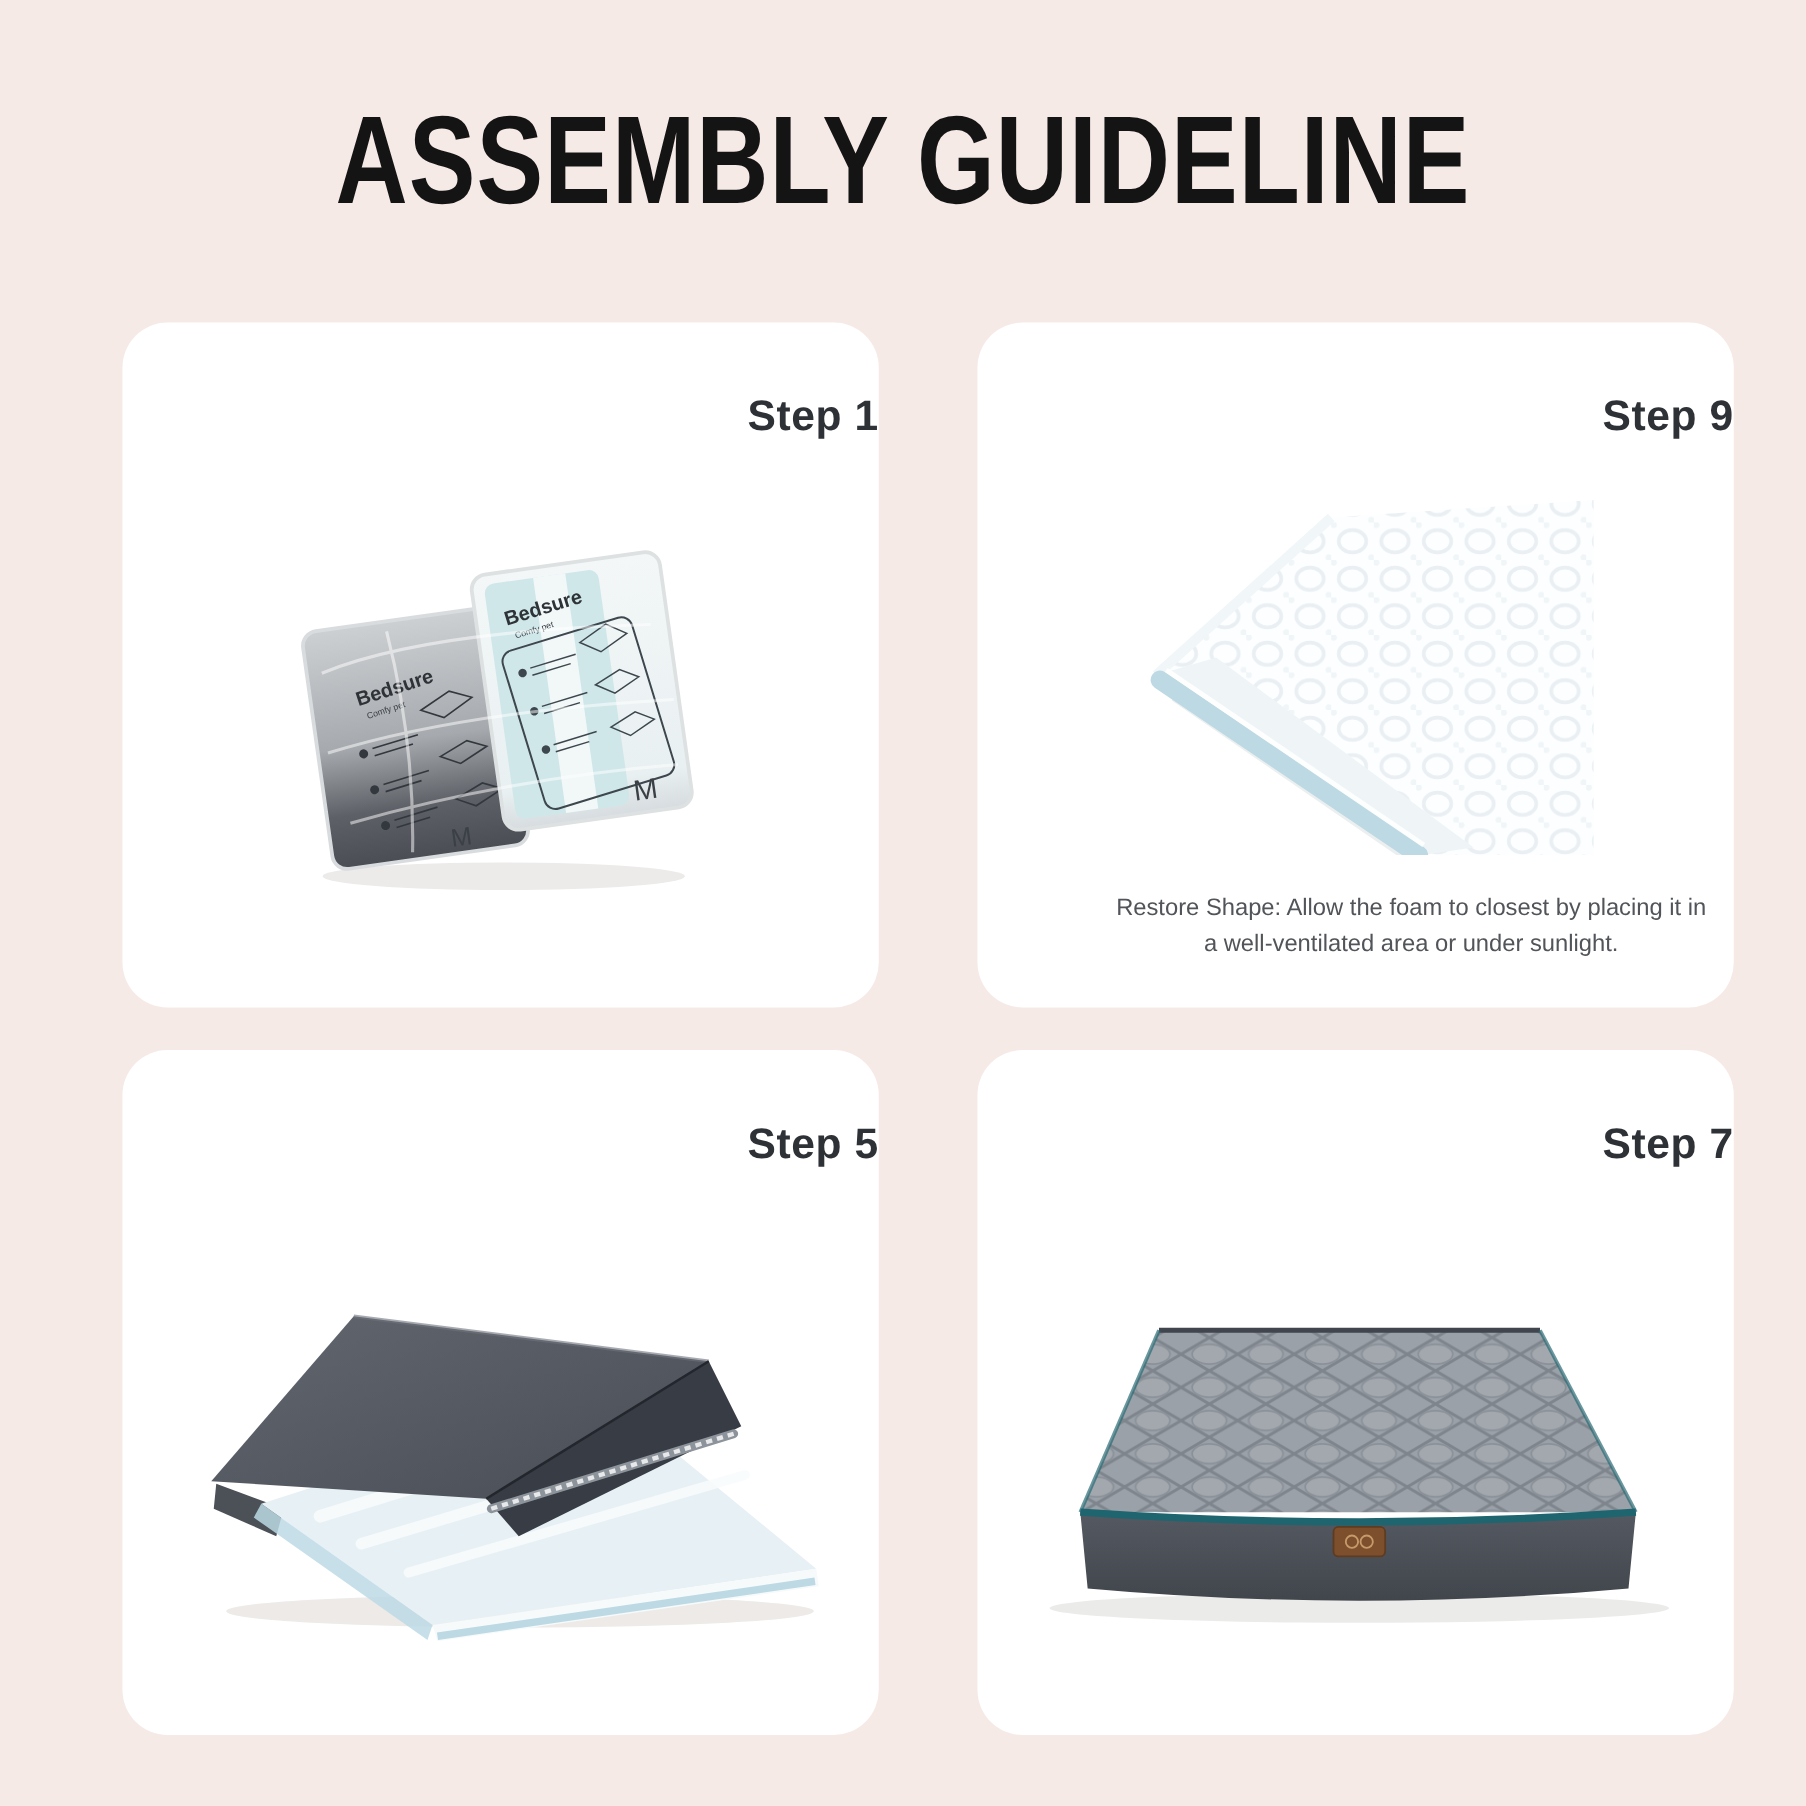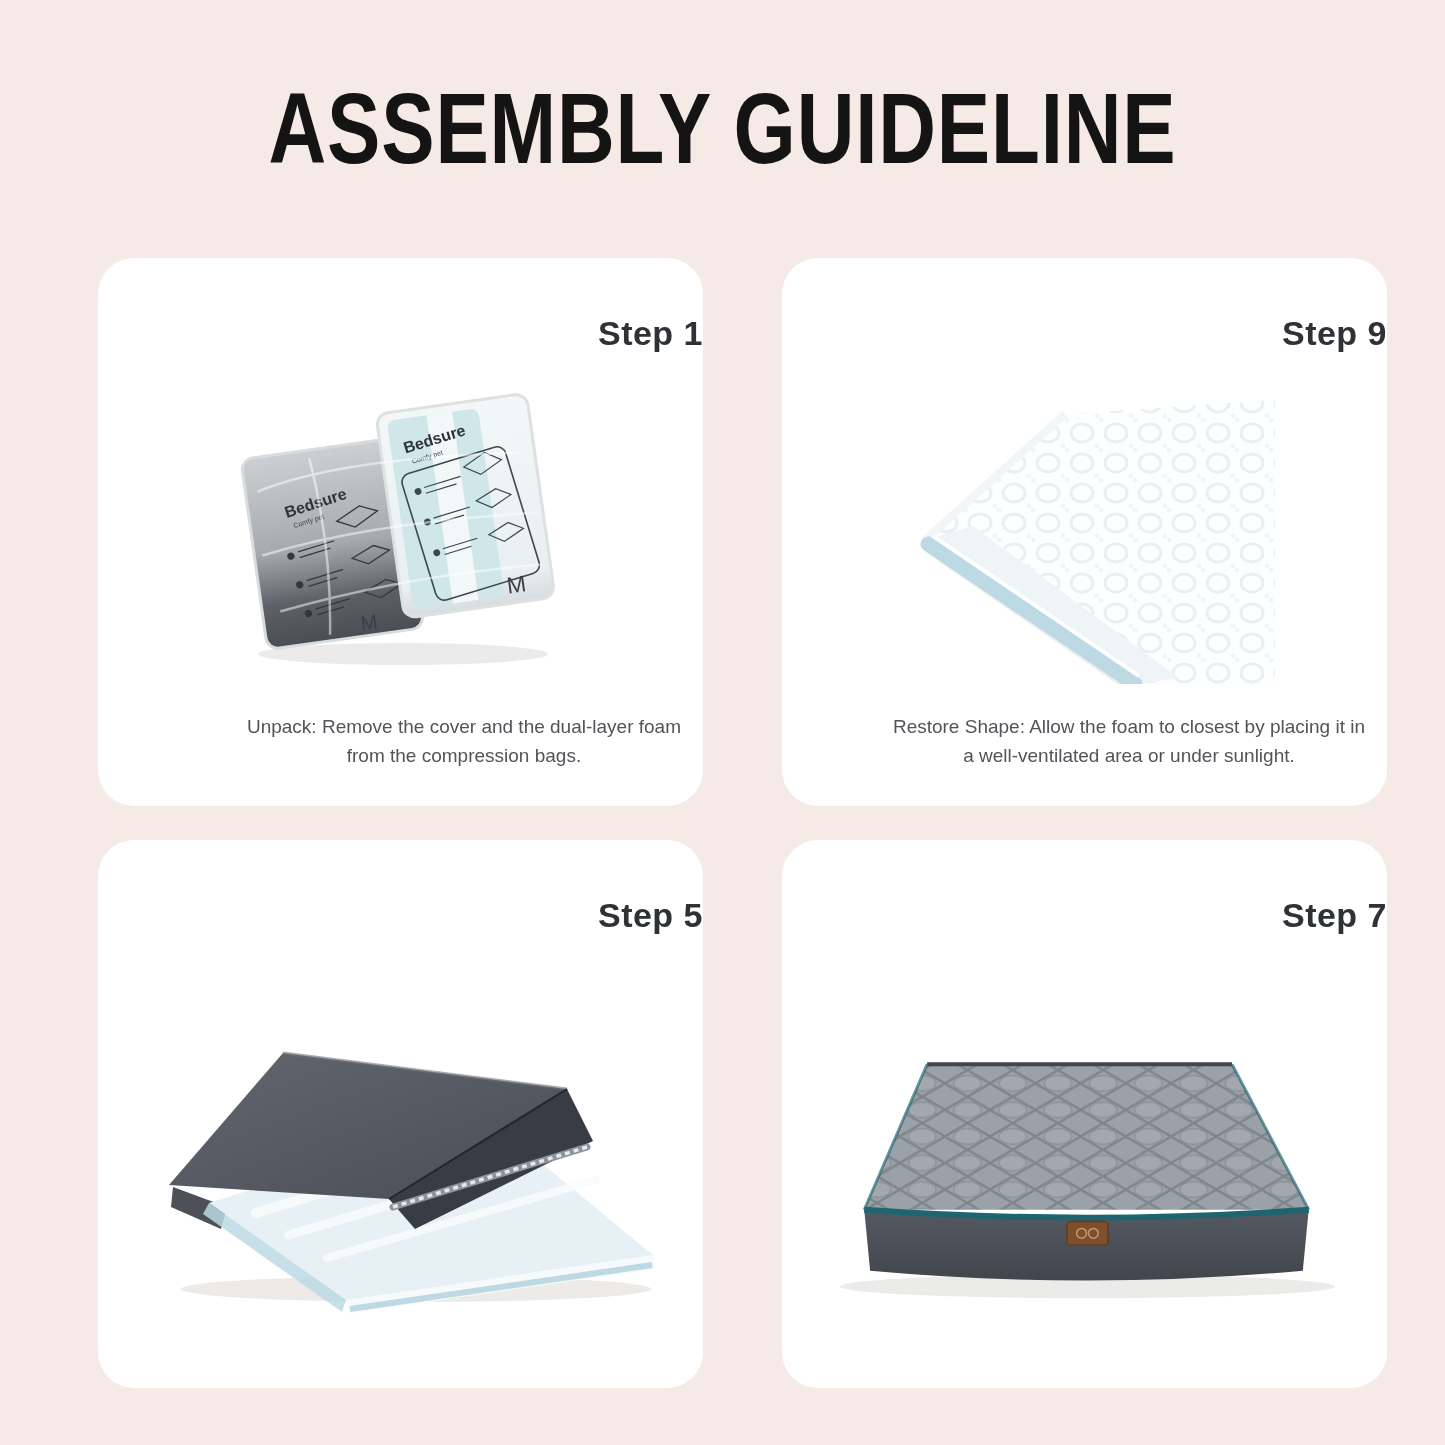--- a/index.html
+++ b/index.html
@@ -122,22 +122,20 @@
 
           <g stroke="#ffffff" fill="none" opacity="0.5" stroke-width="2.5">
             <path d="M34 86 Q120 64 300 84"></path>
             <path d="M30 150 Q140 132 310 146"></path>
             <path d="M40 208 Q170 190 306 198"></path>
             <path d="M90 60 Q100 150 86 238"></path>
           </g>
         </g>
       </svg>
     </figure>
-    <p class="caption">Unpack: Remove the cover and the dual-layer foam
-from the compression bags.</p>
   </section>
 
   <section class="card">
     <h2 class="step-heading">Step 9</h2>
     <figure class="photo">
       <svg width="380" height="296" viewBox="0 0 380 296">
         <defs>
           <pattern id="foamdots" width="34" height="30" patternUnits="userSpaceOnUse">
             <ellipse cx="17" cy="15" rx="11" ry="9" fill="none" stroke="#e9eff2" stroke-width="3"></ellipse>
             <circle cx="2" cy="2" r="2.5" fill="#f0f5f7"></circle>

